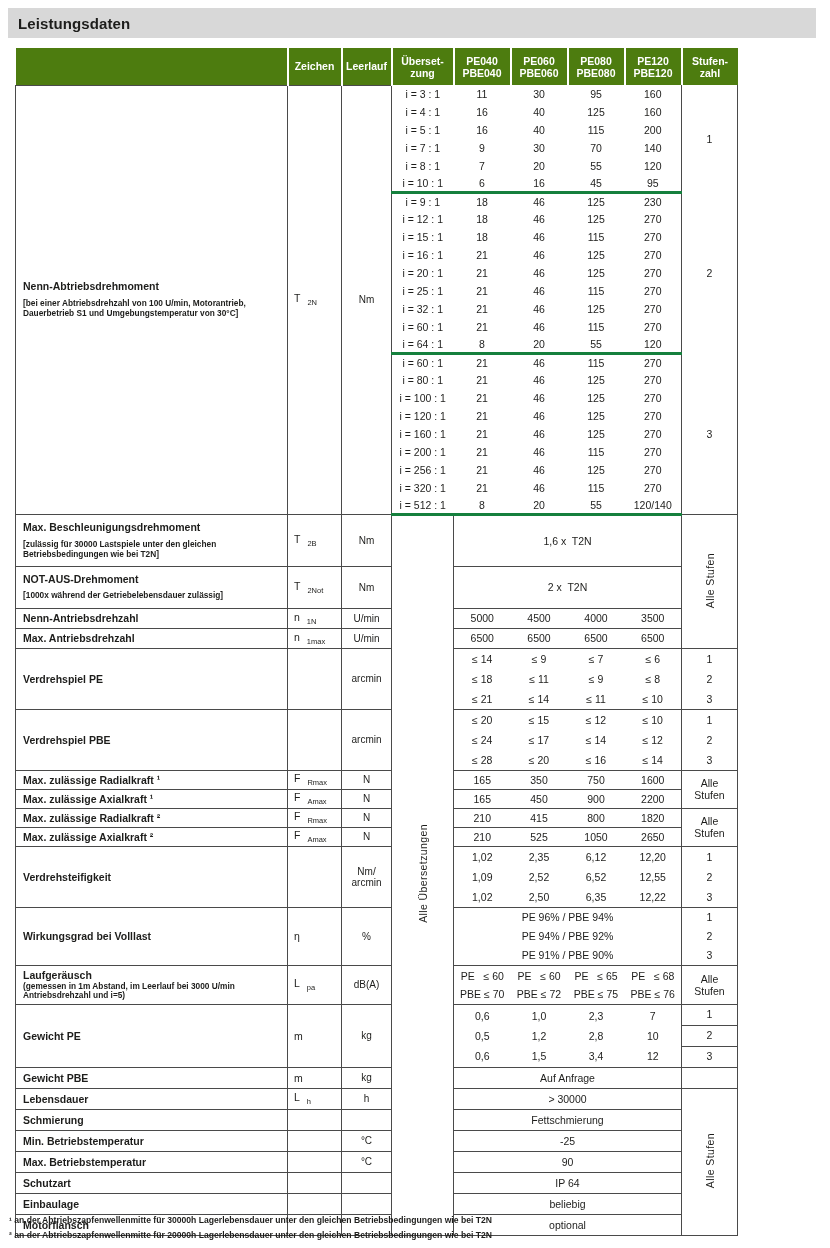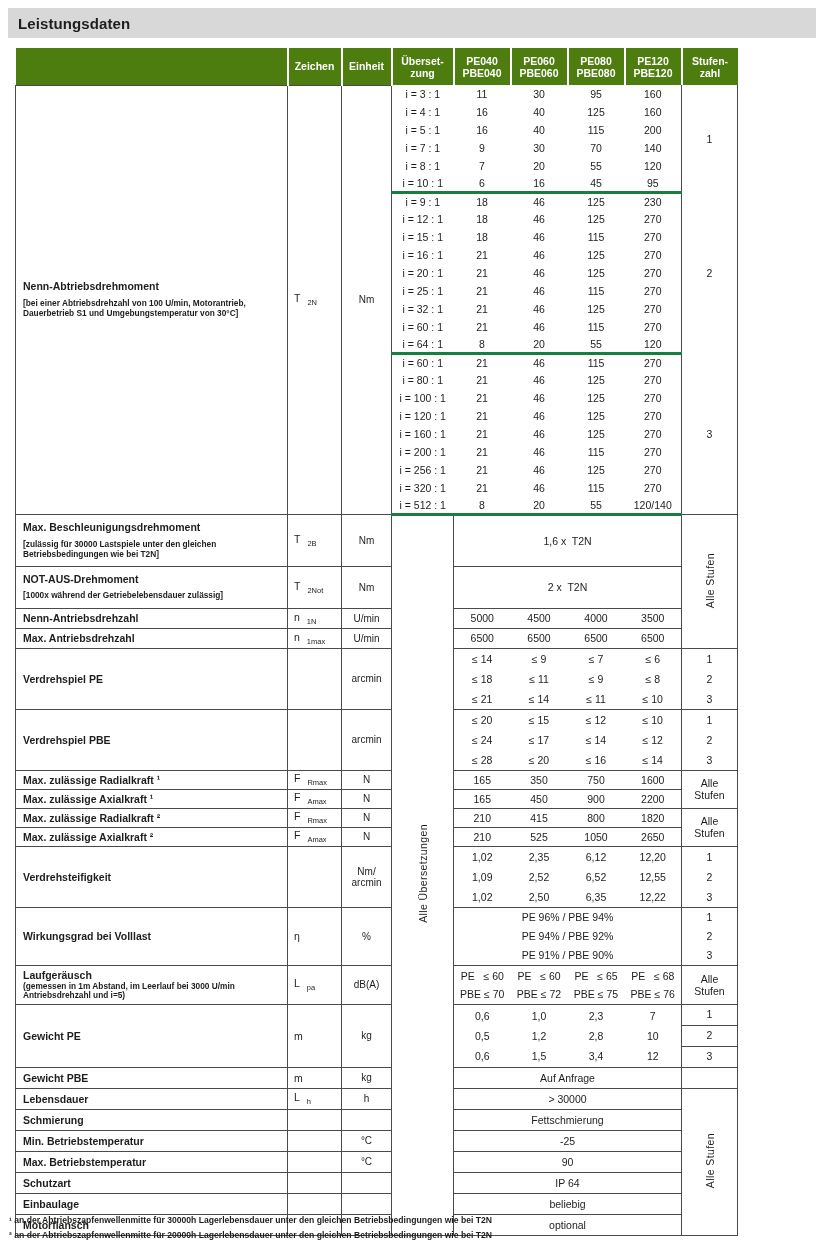--- a/index.html
+++ b/index.html
@@ -85,21 +85,21 @@
     </colgroup>
     <tbody data-name="table-body">
         <tr class="hdr-row" data-name="header-row">
           <th class="hdr" data-name="row-label-column-header">
             <div data-name="column-header-line"></div>
           </th>
           <th class="hdr" data-name="column-header-1">
             <div data-name="column-header-line">Zeichen</div>
           </th>
           <th class="hdr" data-name="column-header-2">
-            <div data-name="column-header-line">Einheit</div>
+            <div data-name="column-header-line">Leerlauf</div>
           </th>
           <th class="hdr" data-name="column-header-3">
             <div data-name="column-header-line">Überset-</div>
             <div data-name="column-header-line">zung</div>
           </th>
           <th class="hdr" data-name="column-header-4">
             <div data-name="column-header-line">PE040</div>
             <div data-name="column-header-line">PBE040</div>
           </th>
           <th class="hdr" data-name="column-header-5">

